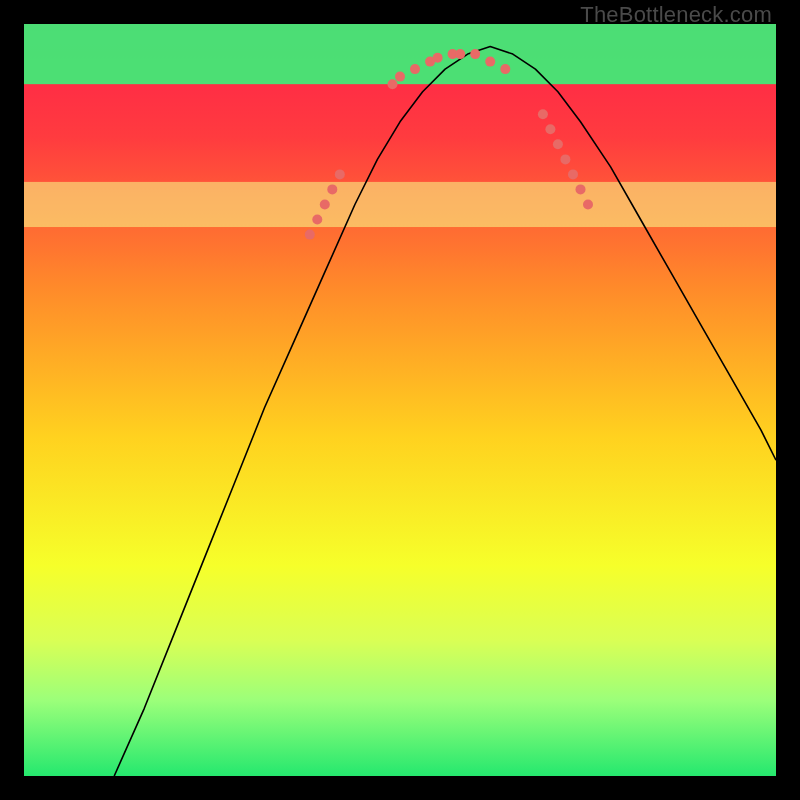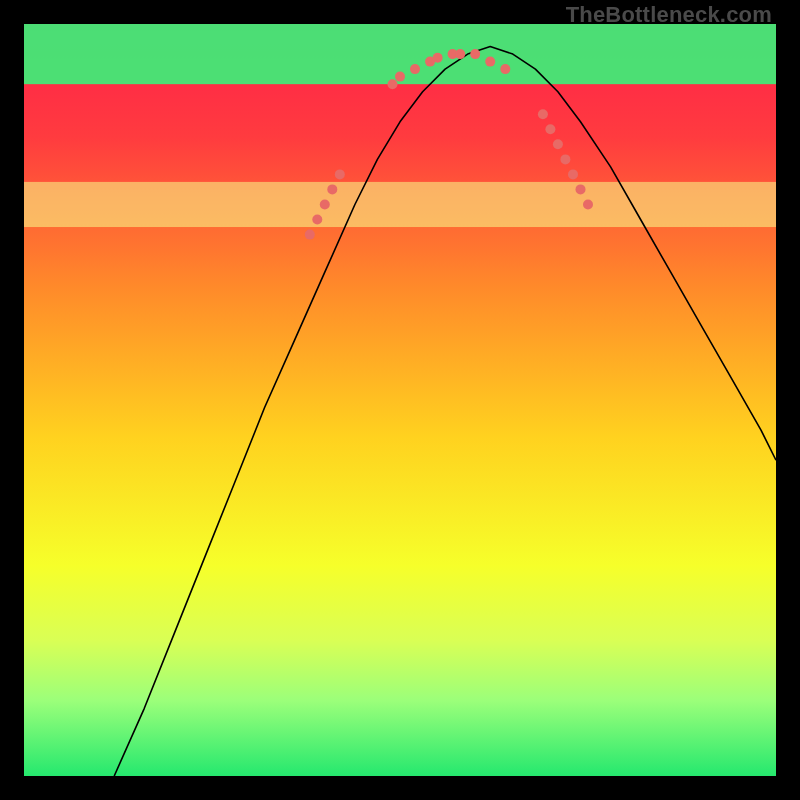--- a/index.html
+++ b/index.html
@@ -24,21 +24,21 @@
     left: 0;
     top: 0;
     width: 752px;
     height: 752px;
   }
   .watermark {
     position: absolute;
     top: 2px;
     right: 28px;
     font-size: 22px;
-    font-weight: 700;
+    font-weight: 400;
     color: #4a4a4a;
     letter-spacing: 0.2px;
     user-select: none;
   }
   svg { display: block; }
 </style>
 </head>
 <body>
 
 <div class="frame">

